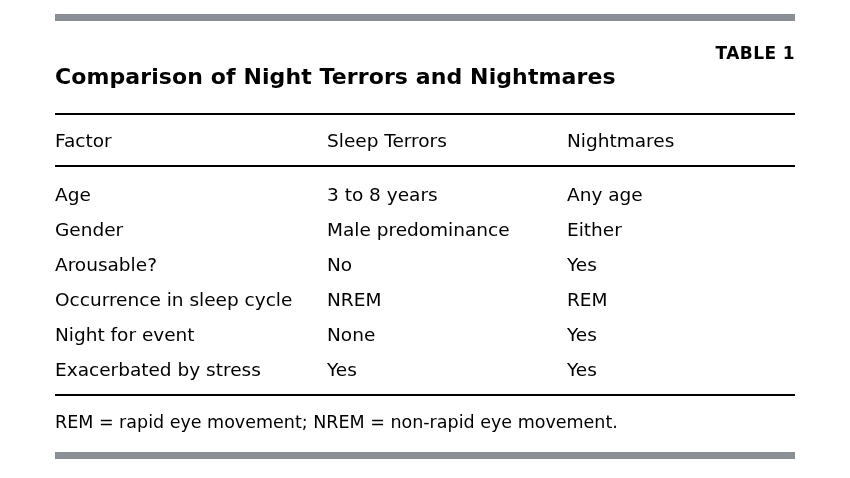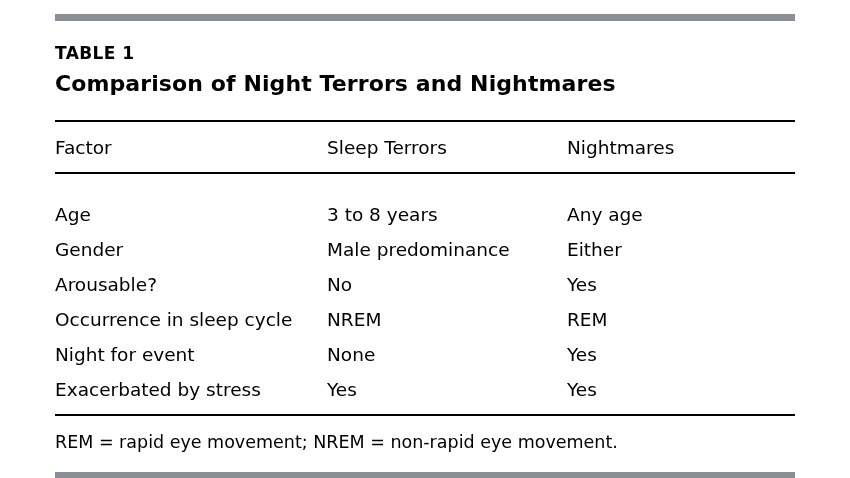--- a/index.html
+++ b/index.html
@@ -50,25 +50,25 @@
     height: 2px;
     background: #000000;
     width: 740px;
   }
   .table-label {
     font-size: 17px;
     font-weight: bold;
     letter-spacing: 0.4px;
     margin-top: 22px;
     line-height: 1.2;
+    text-align: right;
   }
   .table-title {
     font-size: 22px;
     font-weight: bold;
-    margin-top: 7px;
     line-height: 1.25;
     letter-spacing: 0.1px;
   }
   .head-rule {
     margin-top: 22px;
   }
   .tbl {
     width: 740px;
     border-collapse: collapse;
     table-layout: fixed;
@@ -83,21 +83,21 @@
     padding: 15px 0 14px 0;
     vertical-align: top;
   }
   .tbl td {
     text-align: left;
     font-size: 18.5px;
     padding: 7px 0 7px 0;
     vertical-align: top;
   }
   .tbl tbody tr:first-child td {
-    padding-top: 30px;
+    padding-top: 17px;
   }
   .tbl tbody tr:last-child td {
     padding-bottom: 14px;
     margin-left: 18px;
   }
   .footnote {
     font-size: 17.5px;
     padding-top: 15px;
     line-height: 1.3;
   }

